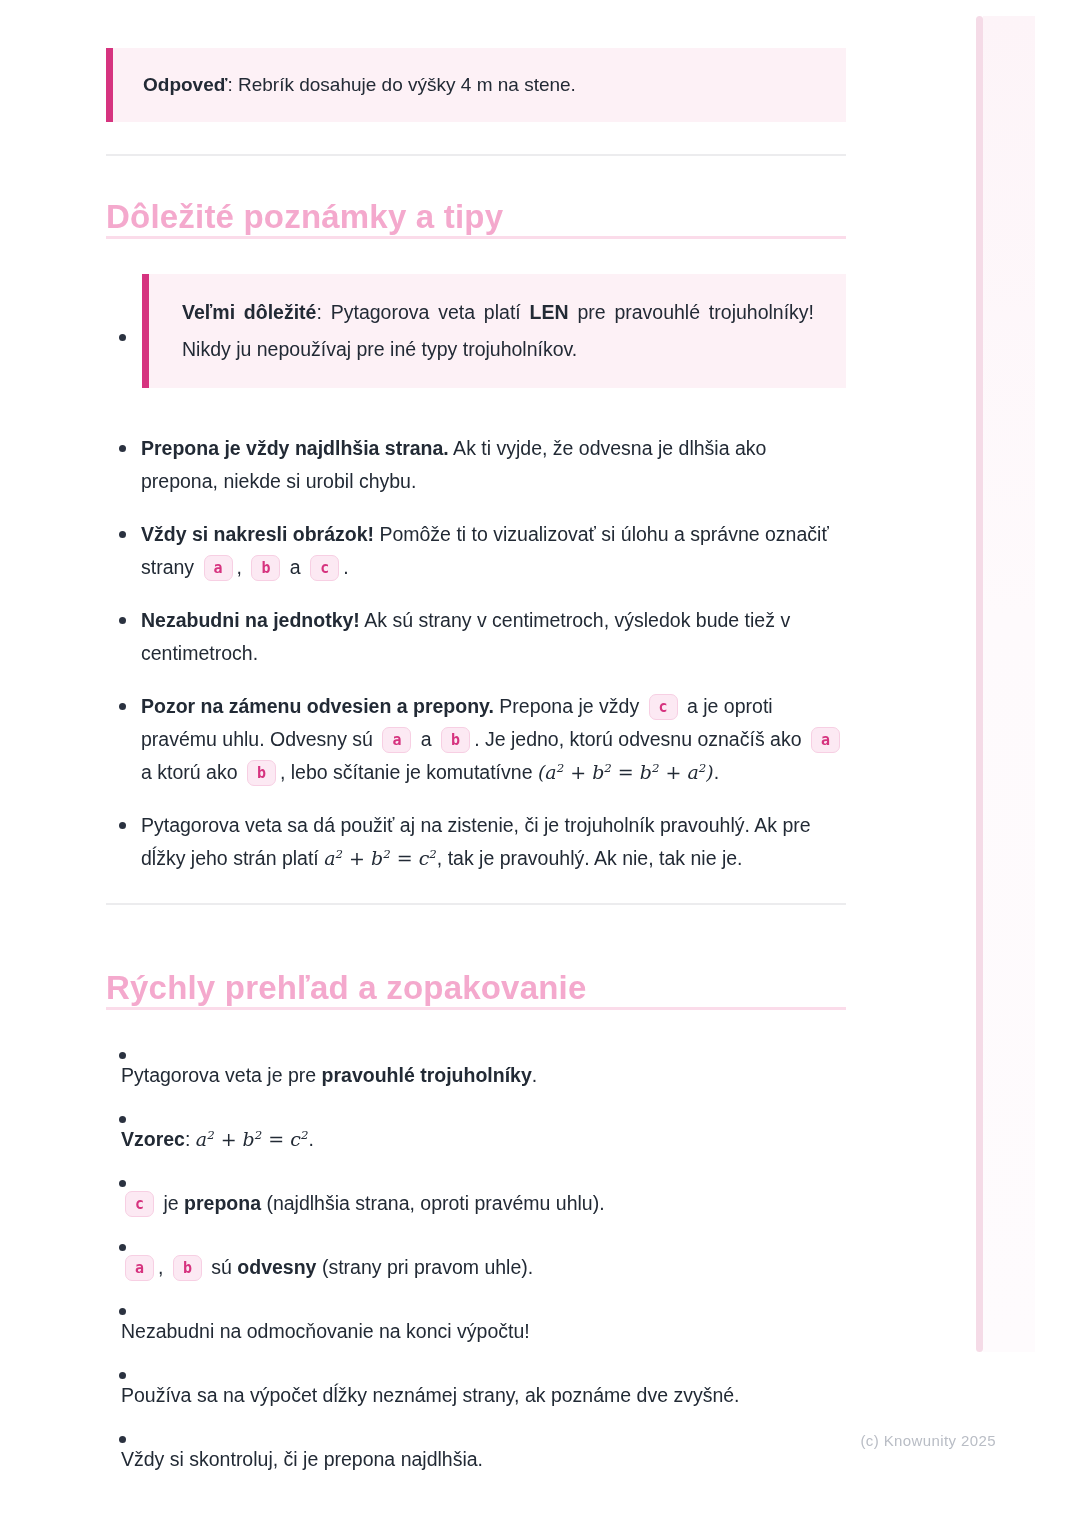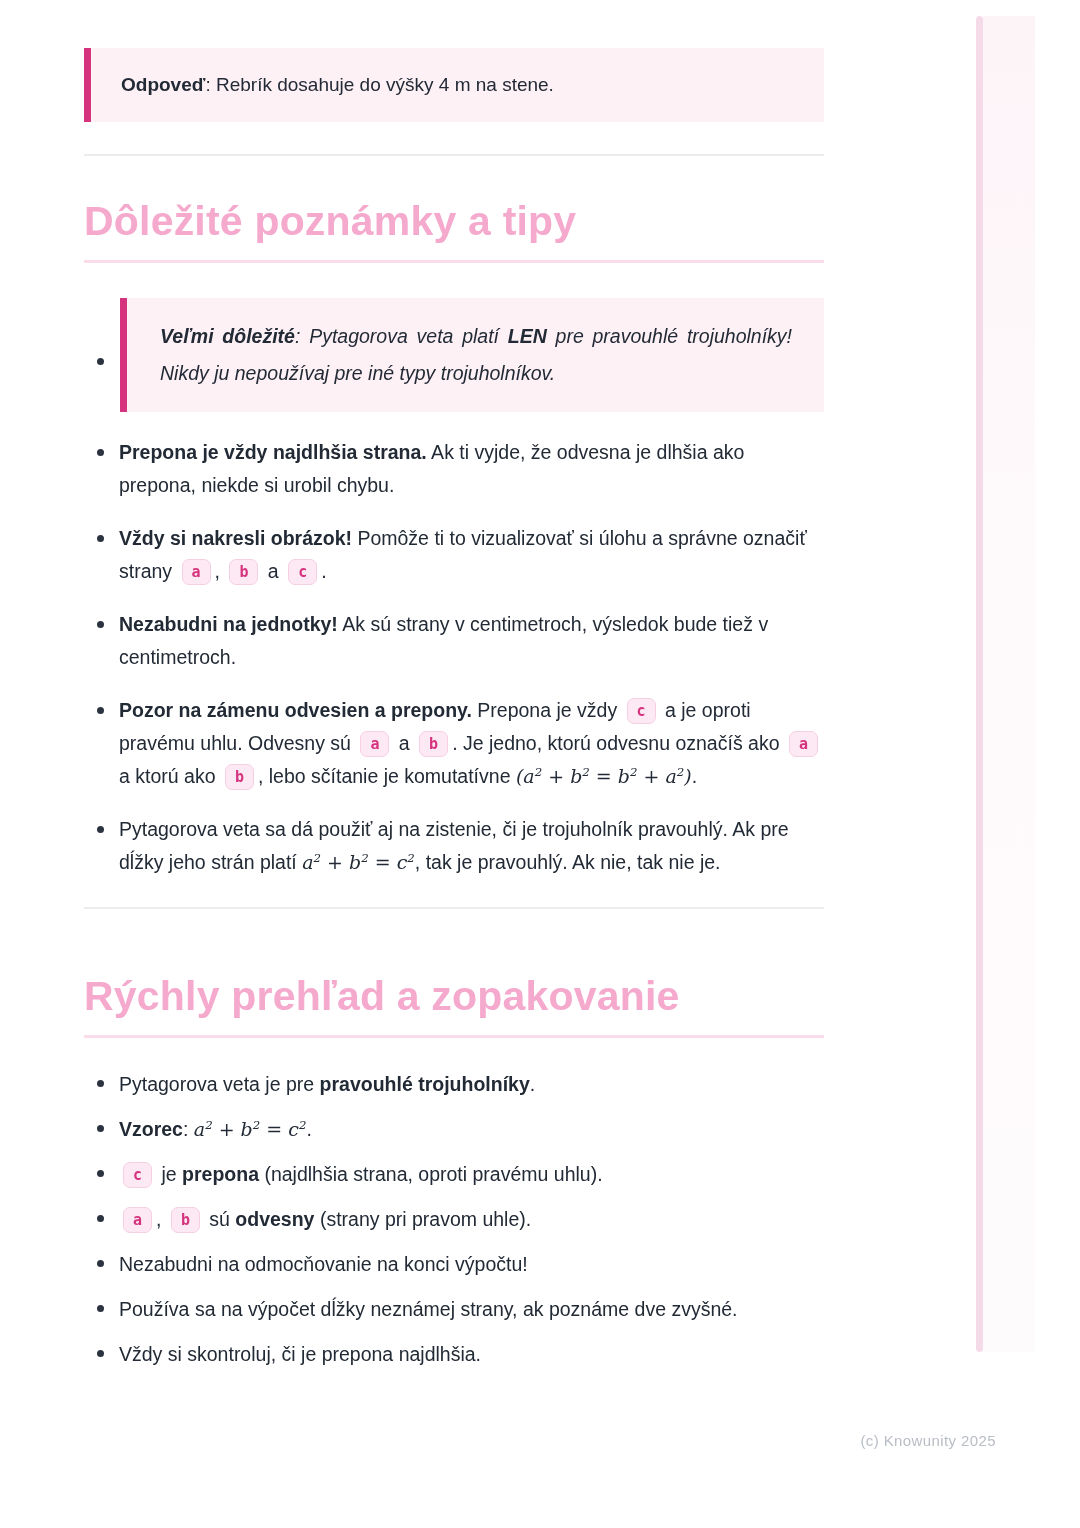--- a/index.html
+++ b/index.html
@@ -15,65 +15,65 @@
     --footer-text:#b9bdc5;
     --edge-bar:#f5dbe7;
     --edge-wash:#fdf4f8;
   }
   html,body{margin:0;padding:0;}
   body{
     width:1080px;height:1528px;position:relative;overflow:hidden;
     background:#ffffff;color:var(--text);
     font-family:"Liberation Sans","DejaVu Sans",sans-serif;
   }
-  .content{position:absolute;left:84px;top:0;width:740px;}
+  .content{position:absolute;left:106px;top:0;width:740px;}
 
   
   .answer-callout{
     margin-top:48px;box-sizing:border-box;min-height:74px;
     background:var(--callout-bg);
     border-left:7px solid var(--accent-pink);
     display:flex;align-items:center;
     padding:22px 26px 22px 30px;
     font-size:19px;line-height:28px;
   }
 
   .divider{height:2px;background:var(--divider);margin-top:32px;}
 
   h2.section-title{
     margin:42px 0 0 0;
-    font-size:41px;font-weight:700;color:var(--heading-pink);
+    font-size:33px;font-weight:700;color:var(--heading-pink);
     letter-spacing:.2px;
-    padding-bottom:15px;border-bottom:3px solid var(--underline-pink);
+    border-bottom:3px solid var(--underline-pink);
   }
 
   ul{list-style:none;margin:0;padding:0;}
   li.bullet-row{display:flex;}
   .dot{
     flex:none;width:7px;height:7px;border-radius:50%;
     background:#2b3240;margin:13px 0 0 13px;
   }
   .li-text{margin-left:15px;flex:1;}
 
   
   .note-row{margin-top:35px;align-items:center;}
   .note-box{
     flex:1;margin-left:16px;box-sizing:border-box;
     background:var(--callout-bg);
     border-left:7px solid var(--accent-pink);
     padding:20px 32px 20px 33px;
     font-size:19.5px;line-height:37px;
-    text-align:justify;text-align-last:left;font-style:italic;
+    text-align:justify;text-align-last:left;
   }
 
-  .notes-list{margin-top:24px;}
+  .notes-list{margin-top:44px;}
   .notes-list li.bullet-row{margin-bottom:20px;font-size:19.5px;line-height:33px;}
 
   .summary-list{margin-top:30px;}
-  .summary-list li.bullet-row{margin-bottom:13px;font-size:19.5px;line-height:32px;}
+  .summary-list li.bullet-row{margin-bottom:13px;font-size:19.5px;line-height:32px;flex-direction:column;}
   .summary-list .dot{margin-top:12px;}
 
   .seg-b{font-weight:700;}
   .seg-m{
     font-family:"DejaVu Serif","Liberation Serif",serif;
     font-style:italic;font-size:19px;
   }
   .seg-m sup{font-size:0.62em;line-height:0;}
   .seg-c{
     display:inline-block;

